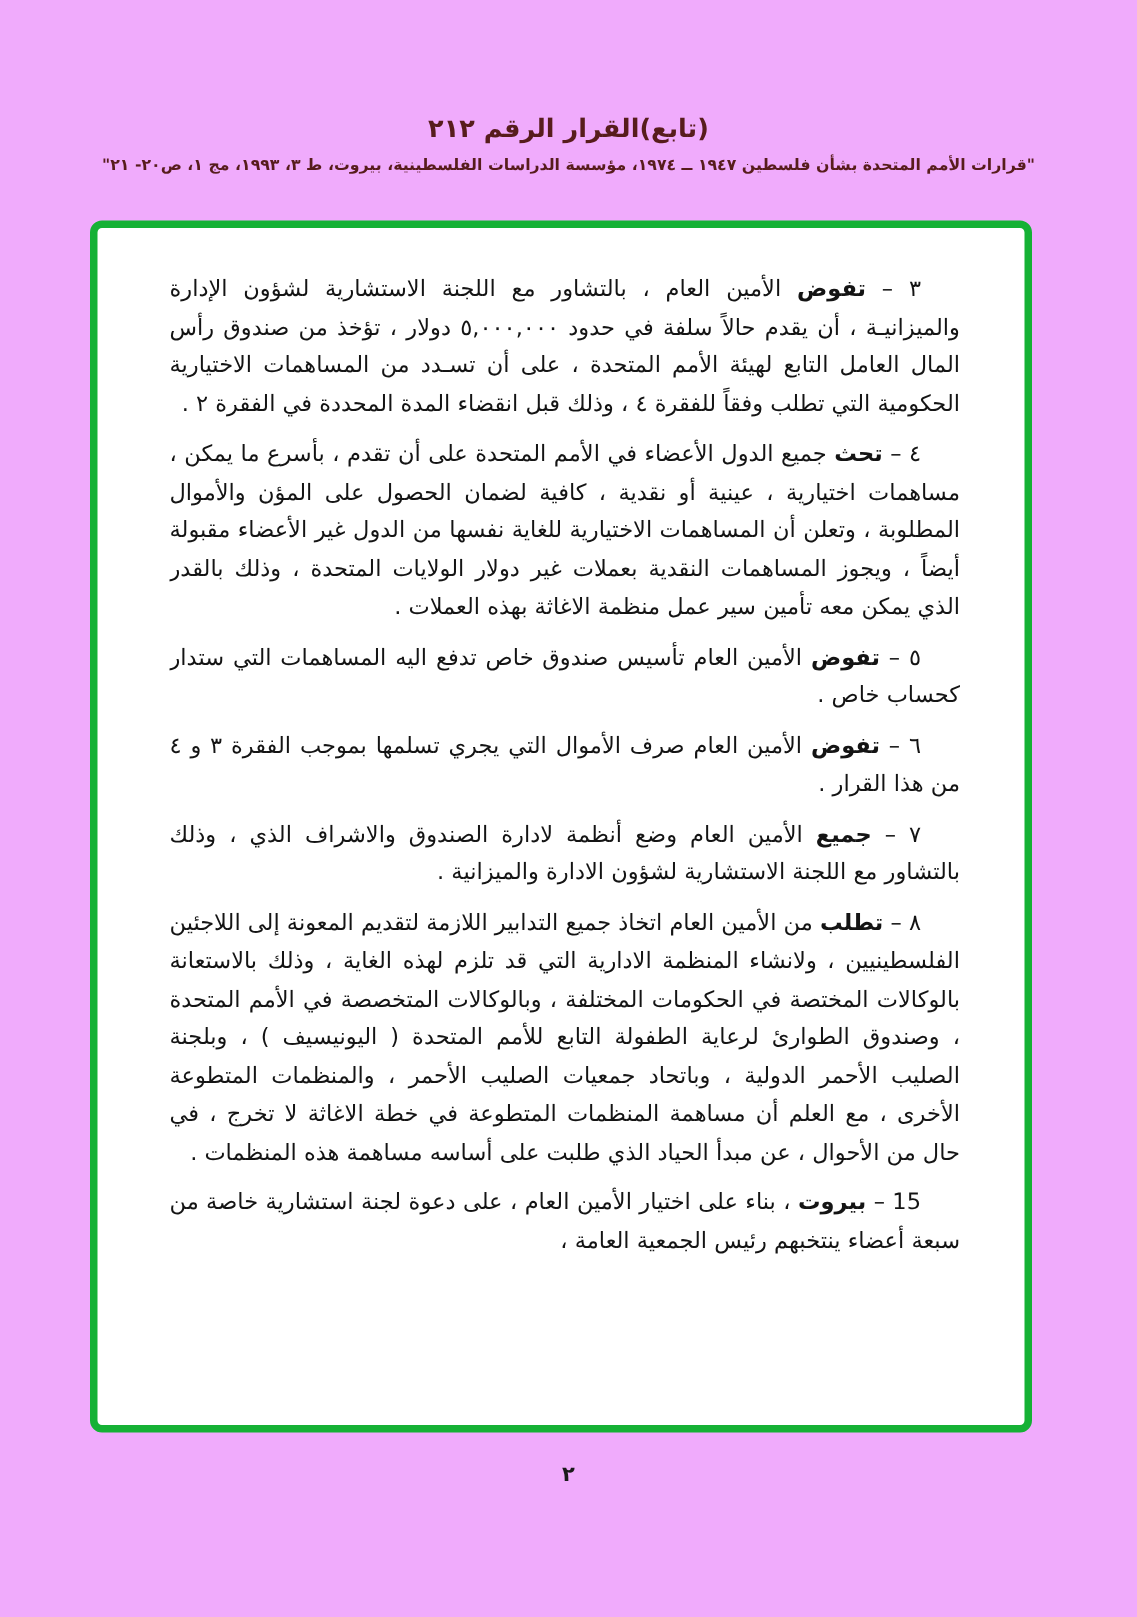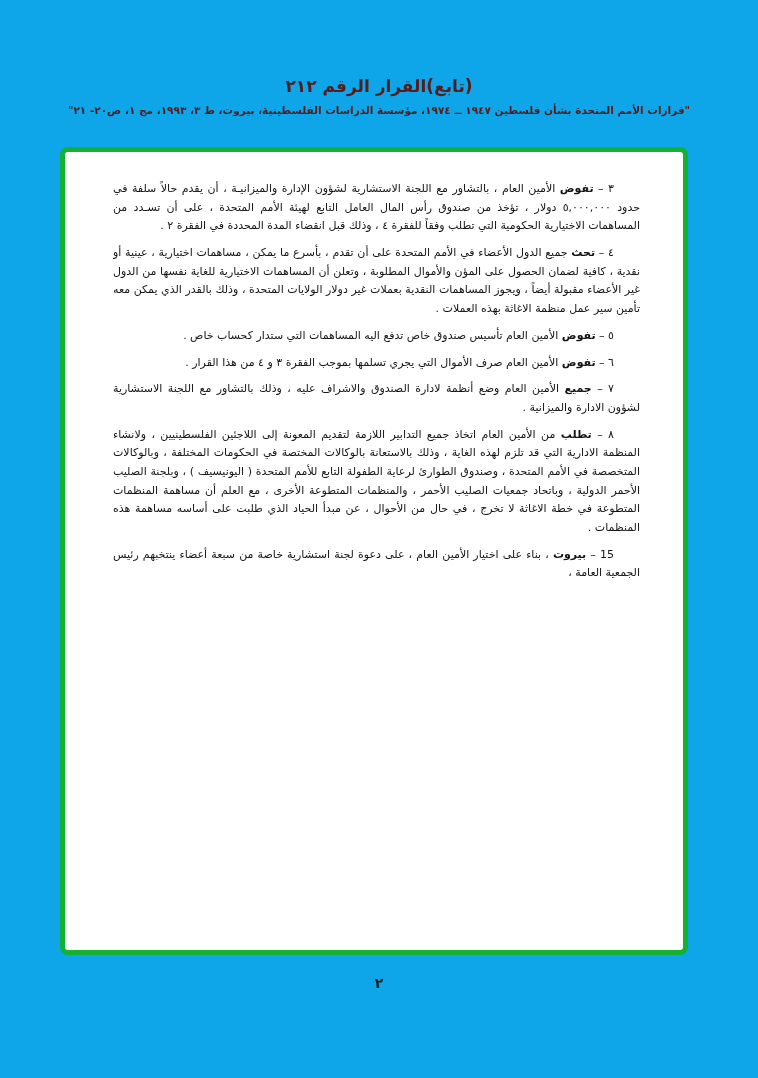--- a/index.html
+++ b/index.html
@@ -4,21 +4,21 @@
 <style>
   html, body {
     margin: 0;
     padding: 0;
     background: #ffffff;
   }
   .page {
     position: relative;
     width: 758px;
     height: 1078px;
-    background: #0ea5e9;
+    background: #f0abfc;
     overflow: hidden;
     font-family: "DejaVu Sans", sans-serif;
     direction: rtl;
   }
   .doc-title {
     position: absolute;
     top: 76px;
     left: 0;
     width: 100%;
     text-align: center;
@@ -51,21 +51,21 @@
   }
   .content {
     position: absolute;
     top: 28px;
     right: 43px;
     left: 48px;
     bottom: 10px;
     direction: rtl;
     text-align: justify;
     color: #141414;
-    font-size: 11px;
+    font-size: 15px;
     line-height: 1.7;
     overflow: hidden;
   }
   .para {
     margin: 0 0 8px 0;
     text-indent: 26px;
   }
   .para .lead {
     font-weight: bold;
   }
@@ -102,21 +102,21 @@
 
       <p class="para">
         <span class="num">٥ – </span><span class="lead">تفوض</span><span> الأمين العام تأسيس صندوق خاص تدفع اليه المساهمات التي ستدار كحساب خاص .</span>
       </p>
 
       <p class="para">
         <span class="num">٦ – </span><span class="lead">تفوض</span><span> الأمين العام صرف الأموال التي يجري تسلمها بموجب الفقرة ٣ و ٤ من هذا القرار .</span>
       </p>
 
       <p class="para">
-        <span class="num">٧ – </span><span class="lead">جميع</span><span> الأمين العام وضع أنظمة لادارة الصندوق والاشراف عليه ، وذلك بالتشاور مع اللجنة الاستشارية لشؤون الادارة والميزانية .</span>
+        <span class="num">٧ – </span><span class="lead">جميع</span><span> الأمين العام وضع أنظمة لادارة الصندوق والاشراف الذي ، وذلك بالتشاور مع اللجنة الاستشارية لشؤون الادارة والميزانية .</span>
       </p>
 
       <p class="para">
         <span class="num">٨ – </span><span class="lead">تطلب</span><span> من الأمين العام اتخاذ جميع التدابير اللازمة لتقديم المعونة إلى اللاجئين الفلسطينيين ، ولانشاء المنظمة الادارية التي قد تلزم لهذه الغاية ، وذلك بالاستعانة بالوكالات المختصة في الحكومات المختلفة ، وبالوكالات المتخصصة في الأمم المتحدة ، وصندوق الطوارئ لرعاية الطفولة التابع للأمم المتحدة ( اليونيسيف ) ، وبلجنة الصليب الأحمر الدولية ، وباتحاد جمعيات الصليب الأحمر ، والمنظمات المتطوعة الأخرى ، مع العلم أن مساهمة المنظمات المتطوعة في خطة الاغاثة لا تخرج ، في حال من الأحوال ، عن مبدأ الحياد الذي طلبت على أساسه مساهمة هذه المنظمات .</span>
       </p>
 
 
       <p class="para">
         <span class="num">15 – </span><span class="lead">بيروت</span><span> ، بناء على اختيار الأمين العام ، على دعوة لجنة استشارية خاصة من سبعة أعضاء ينتخبهم رئيس الجمعية العامة ،</span>
       </p>

